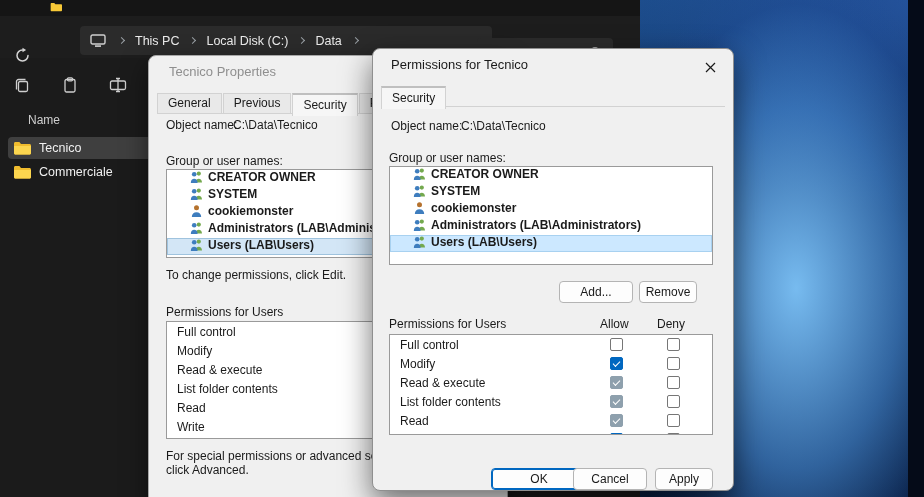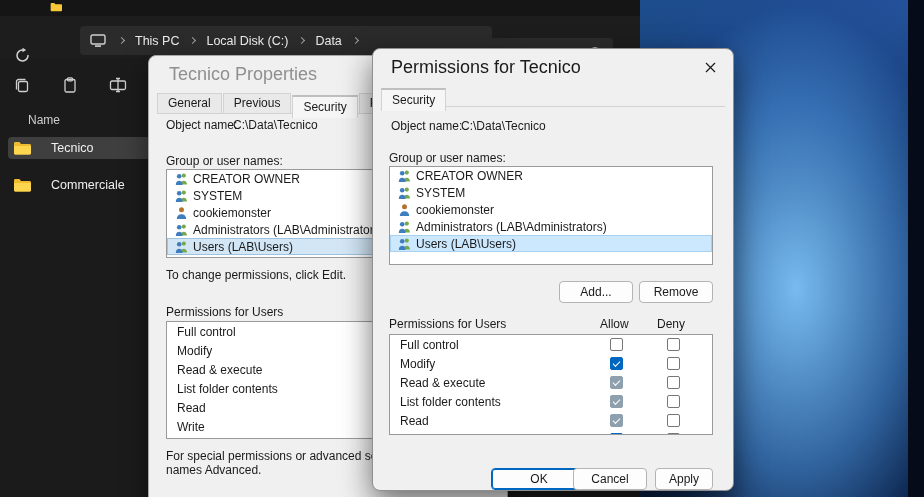--- a/index.html
+++ b/index.html
@@ -26,35 +26,35 @@
   .crumb { color:#ececec; font-size:12.5px; padding:0 2px; cursor:pointer; white-space:nowrap; }
   .chev { width:5px; height:5px; border-right:1.4px solid #9aa0a6; border-bottom:1.4px solid #9aa0a6; transform:rotate(-45deg); display:inline-block; margin:0 9px; }
   .pcicon { margin-right:4px; }
   .searchbox { position:absolute; left:477px; top:22px; width:136px; height:29px; background:#2b2b2b; border-radius:4px; display:flex; align-items:center; padding:0 10px; cursor:text; }
   .searchtext { color:#9a9a9a; font-size:12px; flex:1; }
   .toolbar { position:absolute; left:0; top:64px; width:640px; height:40px; }
   .tbtn { position:absolute; top:8px; width:26px; height:26px; display:flex; align-items:center; justify-content:center; background:none; border:none; cursor:pointer; }
   .tb1{left:9px;} .tb2{left:57px;} .tb3{left:105px;}
   .listhdr { position:absolute; left:28px; top:113px; width:120px; color:#cfcfcf; font-size:12px; padding-bottom:4px; }
   .filerow { position:absolute; left:8px; width:162px; height:22px; display:flex; align-items:center; border-radius:4px; color:#f0f0f0; font-size:12.5px; cursor:pointer; }
-  .filerow .fname { margin-left:20px; }
+  .filerow .fname { margin-left:8px; }
   .filerow.sel { background:#3f3f3f; }
-  .fr1 { top:137px; } .fr2 { top:174px;text-align:right; }
+  .fr1 { top:137px; } .fr2 { top:161px;text-align:right; }
   .foldericon { margin-left:5px; }
 
   
   .dialog { position:absolute; background:#f0f0f0; color:#1a1a1a; font-size:12px; }
-  .dlg-title { position:absolute; left:18px; top:8px; font-size:18px; }
-  .tabstrip { position:absolute; left:8px; right:8px; height:20px; border-bottom:1px solid #d2d2d2; display:flex; align-items:flex-start; }
+  .dlg-title { position:absolute; left:18px; top:8px; font-size:13px; }
+  .tabstrip { position:absolute; left:8px; right:8px; height:20px; border-bottom:1px solid #d2d2d2; display:flex; align-items:center; }
   .tab { padding:3px 10px 3px; font-size:12px; color:#1a1a1a; background:#efefef; border:1px solid #d2d2d2; border-bottom:none; margin-right:1px; white-space:nowrap; cursor:pointer; }
   .tab.inactive { padding-top:2px; background:#e9e9e9; align-self:flex-end; }
   .tab.active { background:#f6f6f6; position:relative; top:1px; padding-bottom:4px; border-top:2px solid #bfbfbf; }
   .lbl { position:absolute; font-size:12px; color:#1a1a1a; white-space:nowrap; }
   .listbox { position:absolute; background:#fff; border:1px solid #9a9a9a; overflow:hidden; }
-  .lrow { height:17px; display:flex; align-items:center; padding-left:8px; white-space:nowrap; cursor:pointer; }
+  .lrow { height:17px; display:flex; padding-left:23px; white-space:nowrap; cursor:pointer;font-weight:bold; }
   .lrow .gtext { margin-left:5px; font-size:12px; }
   .lrow.sel-front { background:#cce8ff; box-shadow:inset 0 0 0 1px #a8d1f0; }
   .lrow.sel-back { background:#d3e6f6; box-shadow:inset 0 0 0 1px #9fc3de; }
   .btn { position:absolute; height:22px; background:#fdfdfd; border:1px solid #b4b4b4; border-radius:4px; font-size:12px; color:#1a1a1a; font-family:inherit; cursor:pointer; display:flex; align-items:center; justify-content:center; }
   .btn.default { border-color:#0067c0; box-shadow:inset 0 0 0 1px #0067c0; }
   .prow { position:relative; height:19px; }
   .plabel { position:absolute; left:10px; top:2.5px; font-size:12px; white-space:nowrap; }
   .cb { position:absolute; top:3px; width:13px; height:13px; border:1px solid #767676; border-radius:2px; background:#fff; display:inline-flex; align-items:center; justify-content:center; cursor:pointer; }
   .cb::after { content:""; width:6px; height:3px; border-left:1.6px solid #fff; border-bottom:1.6px solid #fff; transform:rotate(-45deg); margin-top:-1px; display:none; }
   .cb[data-state="checked"] { background:#0067c0; border-color:#0067c0; }
@@ -244,21 +244,21 @@
   <div class="listbox" style="left:17px; top:265px; width:326px; height:118px;">
     <div class="plain-row">Full control</div>
     <div class="plain-row">Modify</div>
     <div class="plain-row">Read &amp; execute</div>
     <div class="plain-row">List folder contents</div>
     <div class="plain-row">Read</div>
     <div class="plain-row">Write</div>
   </div>
 
   <span class="lbl" style="left:17px; top:393px;">For special permissions or advanced settings,</span>
-  <span class="lbl" style="left:17px; top:407px;">names Advanced.</span>
+  <span class="lbl" style="left:17px; top:407px;">click Advanced.</span>
 </div>
 
 <div class="dialog dlg-perms">
   <div class="dlg-title">Permissions for Tecnico</div>
   <button class="closebtn">
     <svg width="11" height="11" viewBox="0 0 11 11">
         <path d="M1 1l9 9M10 1l-9 9" stroke="#1a1a1a" stroke-width="1.2"></path>
       </svg>
   </button>
 
@@ -321,21 +321,21 @@
             <path d="M5.6 12.6c0-2.4 1.4-3.8 3.2-3.8 1.7 0 3.2 1.4 3.2 3.8z" fill="#74a94e"></path>
             <circle cx="4.2" cy="4.2" r="2.3" fill="#3e7dbe"></circle>
             <path d="M0.8 12.9c0-2.6 1.5-4.1 3.4-4.1s3.4 1.5 3.4 4.1z" fill="#3e7dbe"></path>
           </svg>
         </span>
       <span class="gtext">Users (LAB\Users)</span>
     </div>
   </div>
 
   <button class="btn" style="left:186px; top:232px; width:74px;">Add...</button>
-  <button class="btn" style="left:266px; top:232px; width:74px;">Remove</button>
+  <button class="btn" style="left:266px; top:232px; width:58px;">Remove</button>
 
   <span class="lbl" style="left:16px; top:268px;">Permissions for Users</span>
   <span class="lbl" style="left:227px; top:268px;">Allow</span>
   <span class="lbl" style="left:284px; top:268px;">Deny</span>
 
   <div class="listbox" style="left:16px; top:285px; width:324px; height:101px;">
     <div class="prow">
       <span class="plabel">Full control</span>
       <span class="cb cb-allow" data-state="empty"></span>
       <span class="cb cb-deny" data-state="empty"></span>

